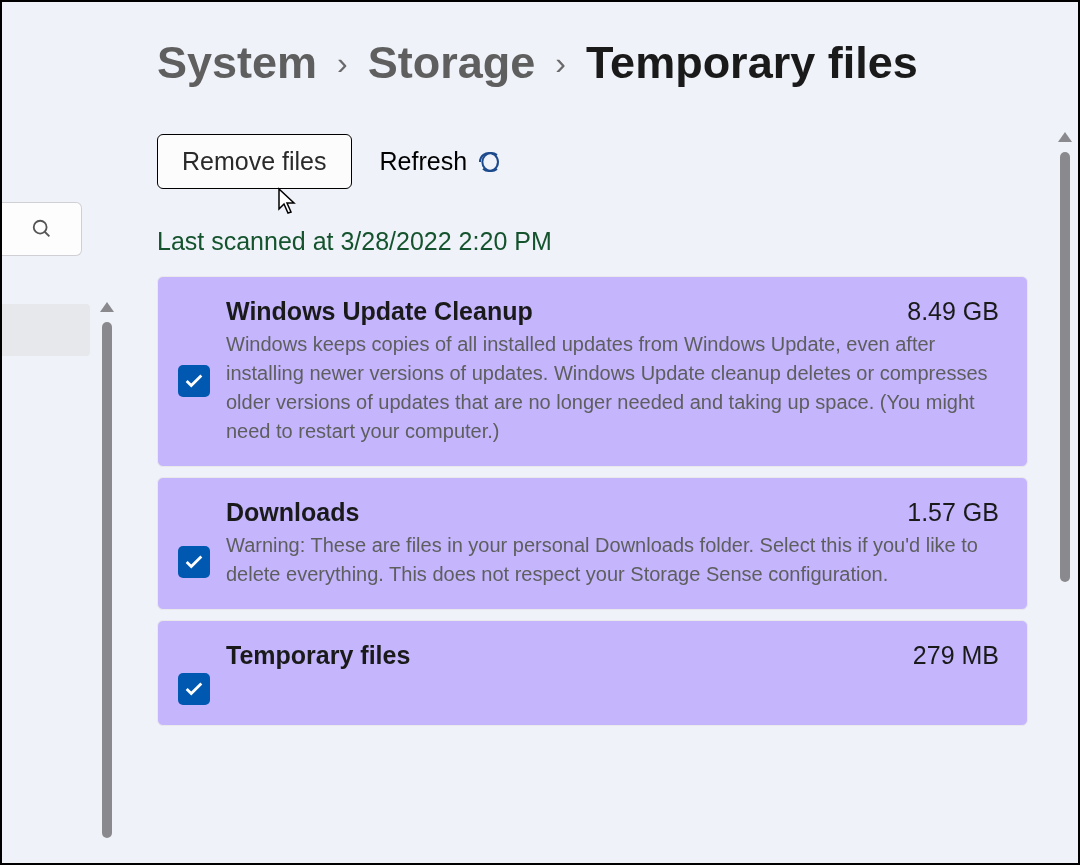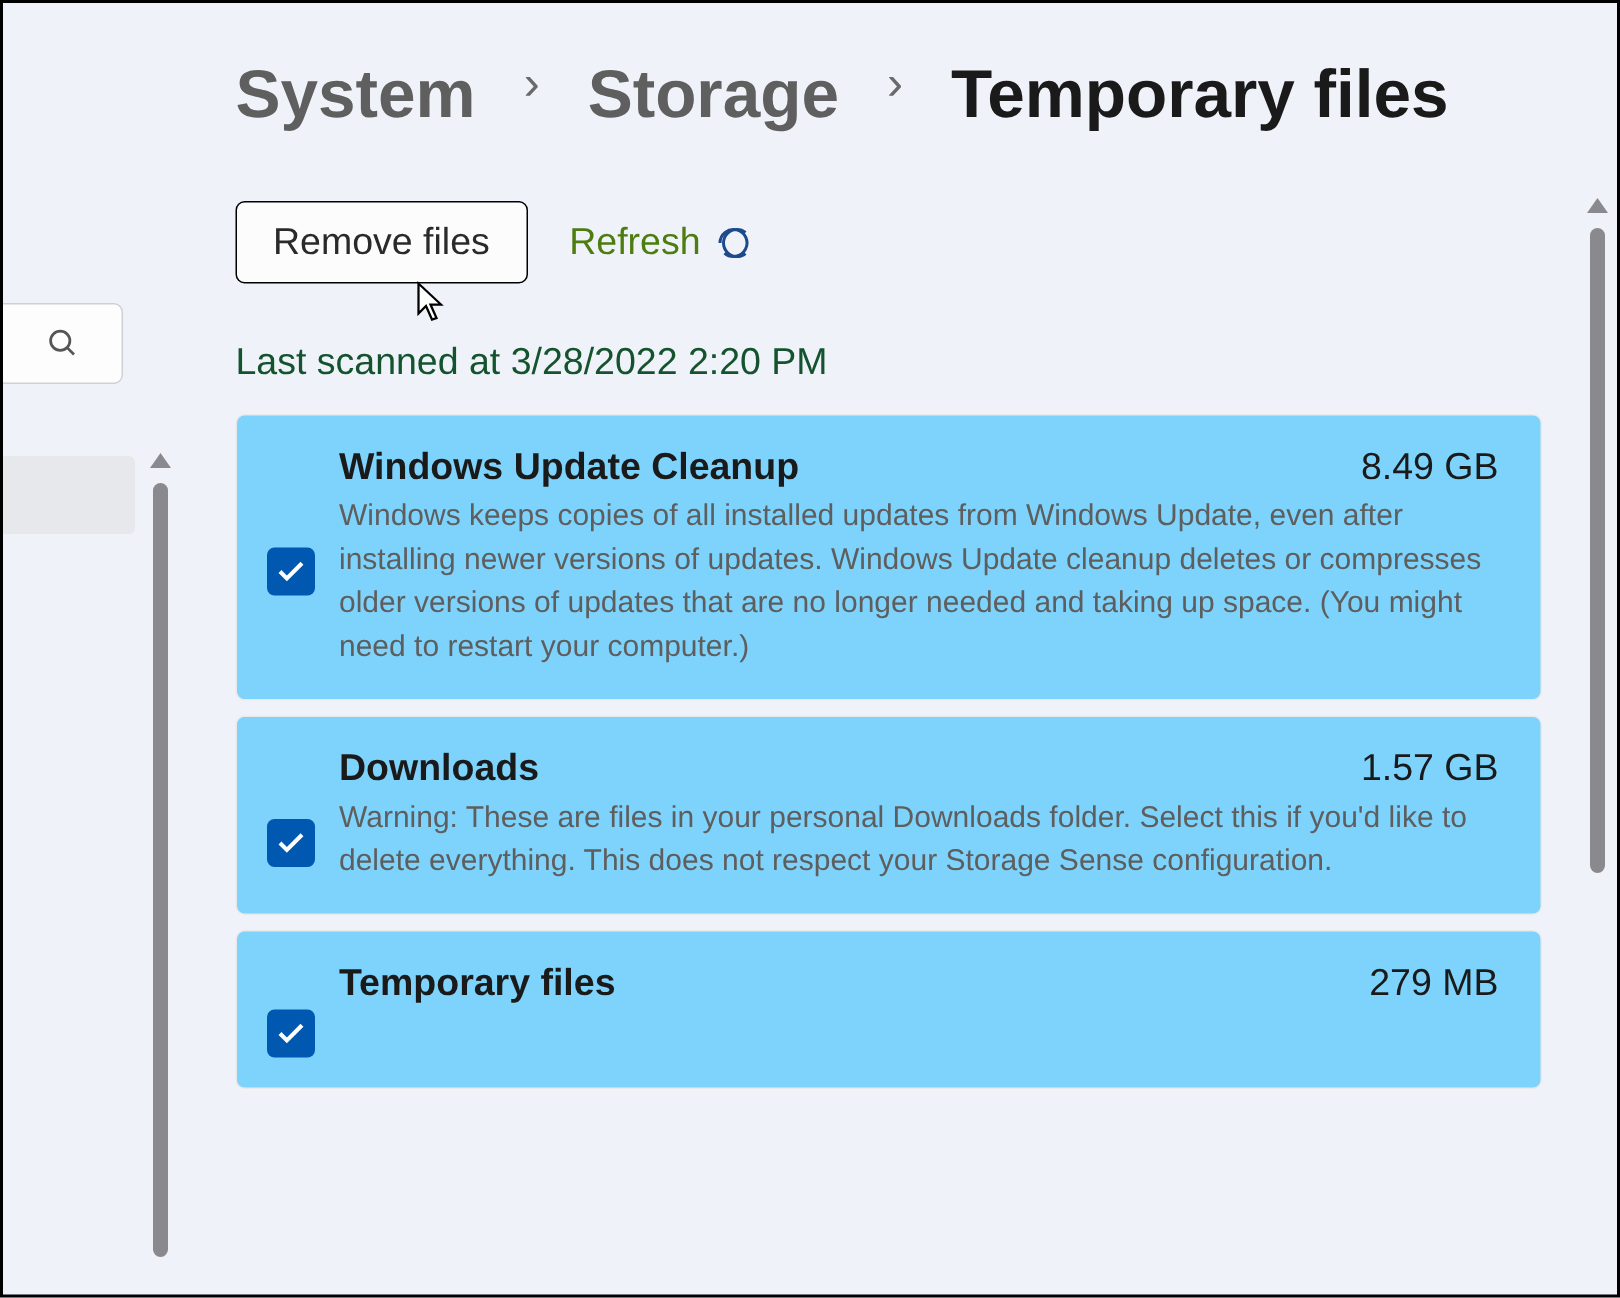--- a/index.html
+++ b/index.html
@@ -17,21 +17,22 @@
       border: 2px solid #000;
     }
     .content-area {
       position: absolute;
       left: 155px;
       top: 35px;
       right: 50px;
     }
     .breadcrumb {
       display: flex;
-      gap: 32px;
+      align-items: center;
+      gap: 20px;
       font-size: 45px;
       font-weight: 600;
       color: #5f5f5f;
       margin-bottom: 45px;
     }
     .breadcrumb-item {
       color: #5f5f5f;
     }
     .breadcrumb-item.active {
       color: #1a1a1a;
@@ -55,41 +56,41 @@
       font-size: 25px;
       color: #2a2a2a;
       cursor: pointer;
       font-family: inherit;
       position: relative;
     }
     .refresh-link {
       display: flex;
       align-items: center;
       gap: 10px;
-      color: #4d7c0f;
+      color: #000000;
       font-size: 25px;
       cursor: pointer;
     }
     .refresh-icon {
       width: 24px;
       height: 24px;
     }
     .total-selected {
       margin-left: auto;
       font-size: 25px;
       color: #222;
       margin-right: 10px;
     }
     .last-scanned {
       font-size: 25px;
       color: #14532d;
       margin-bottom: 20px;
     }
     .item-card {
-      background: #7dd3fc;
+      background: #c4b5fd;
       border: 1px solid #e9e9ec;
       border-radius: 6px;
       padding: 20px 28px 20px 20px;
       display: flex;
       align-items: flex-start;
       gap: 16px;
       margin-bottom: 10px;
     }
     .checkbox {
       width: 32px;

